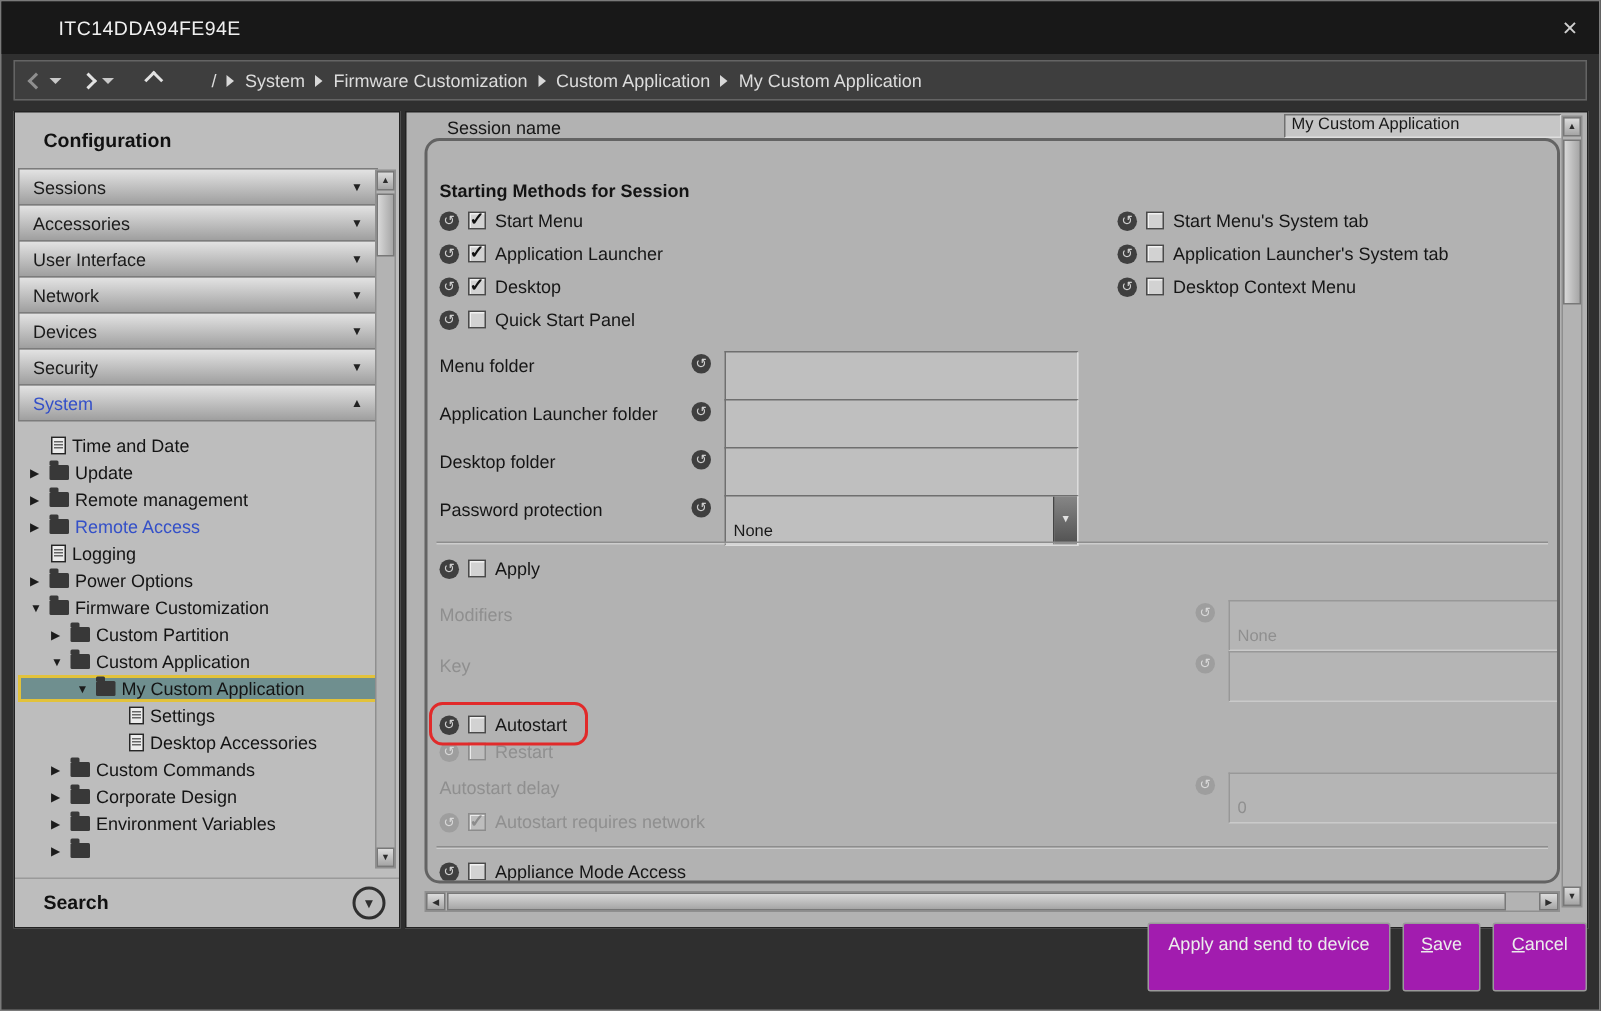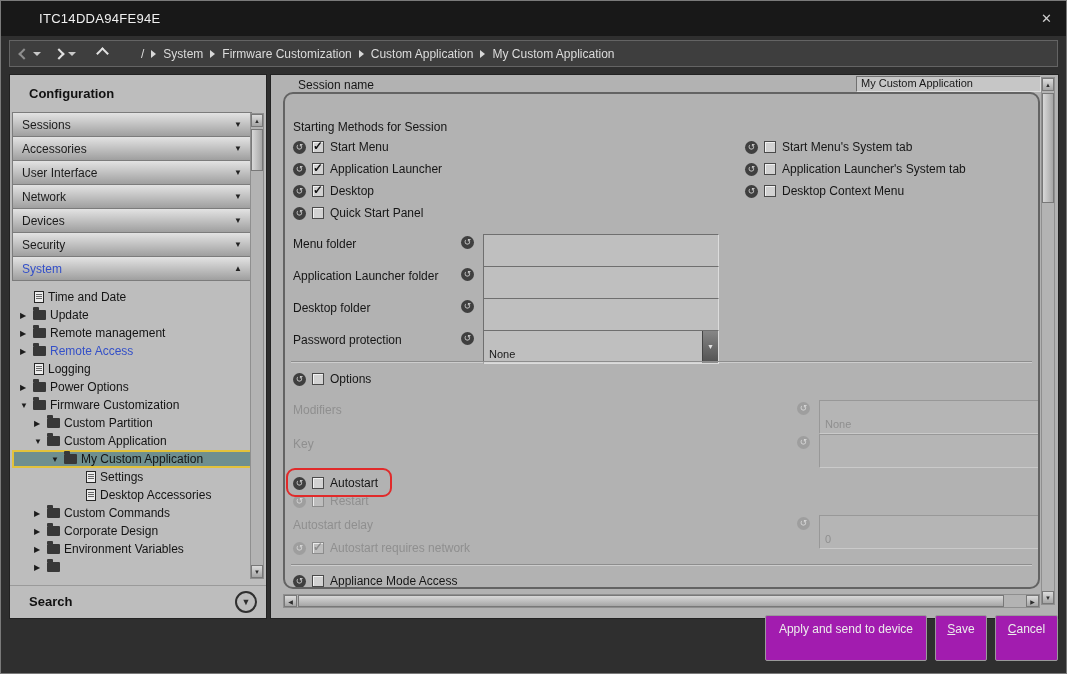--- a/index.html
+++ b/index.html
@@ -75,21 +75,21 @@
   .mv-scroll{right:3px;top:2px;width:14px;height:528px}
   .mv-scroll .sthumb{left:0;top:15px;width:12px;height:110px}
   .mh-scroll{left:12px;top:519px;width:757px;height:14px}
   .mh-scroll .sthumb{left:14px;top:0;width:706px;height:12px;background:linear-gradient(#d8d8d8,#a6a6a6)}
 
   
   .main{position:absolute;left:270px;top:74px;width:789px;height:545px;background:#b2b2b2;border:1px solid #222}
   .session-lbl{position:absolute;left:27px;top:3px;font-size:12px;color:#161616}
   .session-field{position:absolute;left:585px;top:1px;width:185px;height:16px;background:#c6c6c6;border:1px solid;border-color:#707070 #dedede #dedede #707070;font-size:11px;color:#191919;padding:0 4px;line-height:13px;cursor:text;overflow:hidden;white-space:nowrap}
   .pane{position:absolute;left:12px;top:17px;width:757px;height:497px;border:2px solid #636363;border-radius:10px;overflow:hidden}
-  .sec-title{position:absolute;left:8px;top:26px;font-weight:normal;font-size:12px;color:#141414}
+  .sec-title{position:absolute;left:8px;top:26px;font-weight:bold;font-size:12px;color:#141414}
   .cbrow{position:absolute;display:flex;align-items:center;gap:6px;font-size:12px;color:#161616;height:14px}
   .cbrow.disabled{color:#8f8f8f}
   .reset{width:13px;height:13px;border-radius:50%;background:#3f3f3f;color:#cfcfcf;font-size:9px;line-height:12px;text-align:center;flex:0 0 13px;cursor:pointer;display:inline-block}
   .reset::before{content:"↺"}
   .reset.dis{background:#9e9e9e;color:#d8d8d8}
   .abs{position:absolute}
   .cb{width:12px;height:12px;background:#d2d2d2;border:1px solid #4a4a4a;box-shadow:inset 1px 1px 0 rgba(255,255,255,.7);position:relative;flex:0 0 12px;cursor:pointer}
   .cb.checked::before{content:"✓";position:absolute;left:0;top:-3px;font-size:12px;font-weight:bold;color:#101010}
   .cbrow.disabled .cb{border-color:#8c8c8c;background:#bdbdbd}
   .cbrow.disabled .cb.checked::before{color:#8c8c8c}
@@ -334,21 +334,21 @@
       <div class="tfield" style="left:198px;top:236px;width:236px;cursor:pointer">
         <span>None</span>
         <span class="ddbtn"></span>
       </div>
 
       <div class="divider" style="top:267px"></div>
 
       <div class="cbrow" style="left:8px;top:278px">
         <span class="reset"></span>
         <span class="cb"></span>
-        <span>Options</span>
+        <span>Apply</span>
       </div>
 
       <span class="flabel dis" style="left:8px;top:309px">Modifiers</span>
       <span class="reset dis abs" style="left:512px;top:308px"></span>
       <div class="tfield dis" style="left:534px;top:306px;width:220px">None</div>
 
       <span class="flabel dis" style="left:8px;top:343px">Key</span>
       <span class="reset dis abs" style="left:512px;top:342px"></span>
       <div class="tfield dis" style="left:534px;top:340px;width:220px"></div>
 

